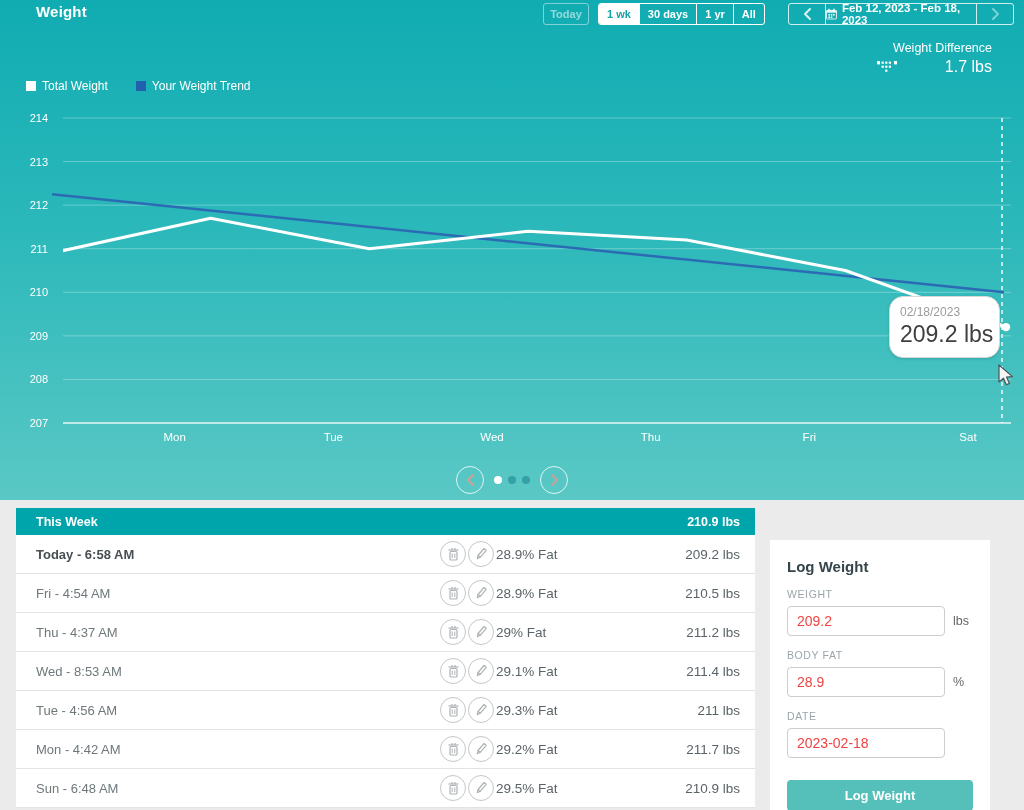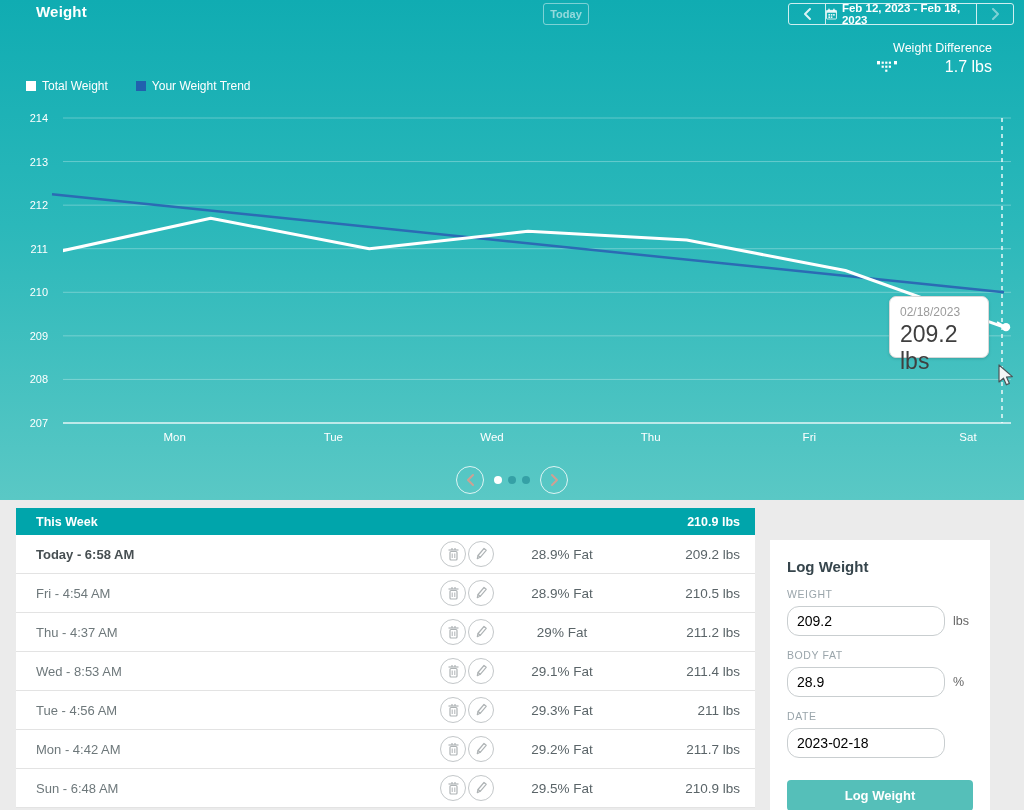--- a/index.html
+++ b/index.html
@@ -50,22 +50,22 @@
   svg.chart { position:absolute; left:0; top:0; width:1024px; height:500px; overflow:hidden; }
   .gridline { stroke:rgba(255,255,255,.3); stroke-width:1; }
   .baseline { stroke:rgba(255,255,255,.85); stroke-width:1.5; }
   .ytick { fill:#fff; font-size:11px; text-anchor:end; }
   .xtick { fill:#fff; font-size:11.5px; text-anchor:middle; }
   .trend-line { fill:none; stroke-width:2.5; }
   .series-line { fill:none; stroke:#fff; stroke-width:3; stroke-linejoin:round; stroke-linecap:round; }
   .hover-line { stroke:rgba(255,255,255,.9); stroke-width:1.5; stroke-dasharray:4 4; }
 
   .tooltip {
-    position:absolute; left:889px; top:296px; width:100px; height:62px;
-    background:#fff; border:1px solid #d8d8d8; border-radius:7px;
+    position:absolute; left:889px; top:296px; width:111px; height:62px;
+    background:#fff; border:1px solid #d8d8d8; border-radius:14px;
     box-shadow:0 1px 3px rgba(0,0,0,.15); padding:8px 0 0 10px;
   }
   .tooltip .tt-date { color:#9b9b9b; font-size:12px; }
   .tooltip .tt-value { color:#3f3f3f; font-size:23px; margin-top:2px; }
 
   .cursor-icon { position:absolute; left:998px; top:364px; }
 
   .carousel { position:absolute; left:0; top:466px; width:1024px; display:flex; align-items:center; justify-content:center; gap:10px; }
   .car-btn {
     width:28px; height:28px; border-radius:50%; border:1.5px solid rgba(255,255,255,.8);
@@ -85,44 +85,50 @@
     height:39px; display:flex; align-items:center; padding:0 15px 0 20px;
     border-bottom:1px solid #e3e3e3; background:#fff;
   }
   .t-day { flex:1; font-size:13px; color:#6e787b; }
   .t-day.bold { font-weight:bold; color:#474f52; }
   .t-actions { display:flex; gap:2px; width:56px; }
   .icon-circle {
     width:26px; height:26px; border-radius:50%; border:1px solid #c3c7c9; background:#fff;
     display:flex; align-items:center; justify-content:center; cursor:pointer; padding:0;
   }
-  .t-fat { width:132px; text-align:center; font-size:13.5px; color:#5a6468; }
+  .t-fat { width:132px; text-align:left; font-size:13.5px; color:#5a6468; }
   .t-weight { width:112px; text-align:right; font-size:13.5px; color:#5a6468; }
 
   .log-card { position:absolute; left:770px; top:540px; width:220px; height:293px; background:#fff; padding:18px 17px; }
   .log-title { font-size:15px; font-weight:bold; color:#36454c; }
   .log-label { font-size:10.5px; color:#9aa5ab; letter-spacing:.6px; margin-top:13px; }
   .log-field { display:flex; align-items:center; gap:8px; margin-top:6px; }
   .log-input {
-    width:158px; height:30px; border:1px solid #c9ced0; border-radius:12px;
-    font-size:14px; color:#000000; padding:0 9px; font-family:inherit;
+    width:158px; height:30px; border:1px solid #c9ced0; border-radius:4px;
+    font-size:14px; color:#ef4444; padding:0 9px; font-family:inherit;
   }
   .log-unit { font-size:12.5px; color:#666; }
   .log-submit {
     margin-top:22px; width:186px; height:31px; background:#55bfb9; color:#fff;
     border:none; border-radius:4px; font-size:13px; font-weight:bold; font-family:inherit; cursor:pointer;
   }
 </style>
 </head>
 <body>
 
 <div class="top-section">
   <div class="page-title">Weight</div>
 
   <button class="today-btn">Today</button>
+  <div class="range-group">
+      <button class="range-btn active">1 wk</button>
+      <button class="range-btn">30 days</button>
+      <button class="range-btn">1 yr</button>
+      <button class="range-btn">All</button>
+    </div>
 
   <div class="date-nav">
     <button class="nav-btn">
       <svg width="9" height="14" viewBox="0 0 9 14">
         <polyline points="7,2 2,7 7,12" fill="none" stroke="rgba(255,255,255,.85)" stroke-width="2" stroke-linecap="round" stroke-linejoin="round"></polyline>
       </svg>
     </button>
     <div class="mid">
       <svg width="12" height="12" viewBox="0 0 12 12">
         <rect x="0.5" y="2" width="11" height="9.5" rx="1" fill="none" stroke="rgba(255,255,255,.9)" stroke-width="1"></rect>

